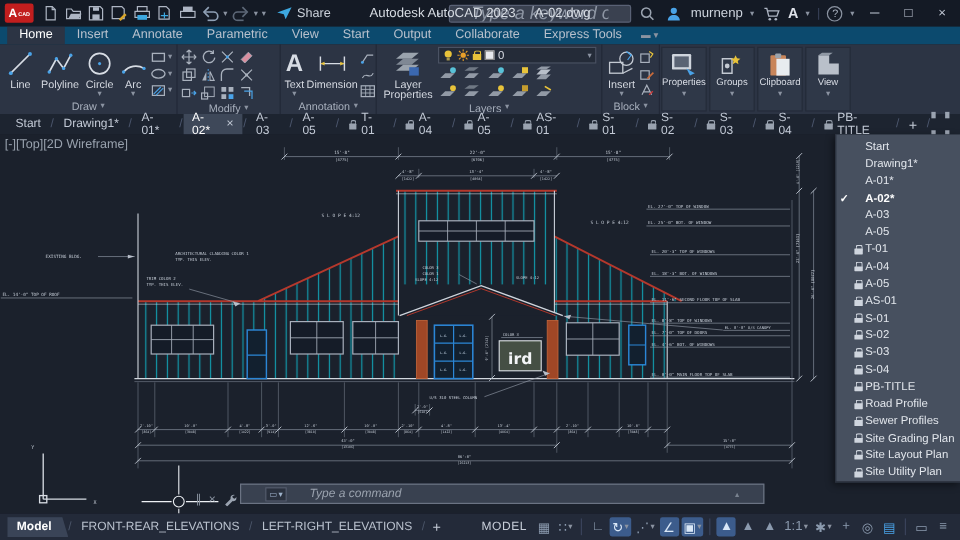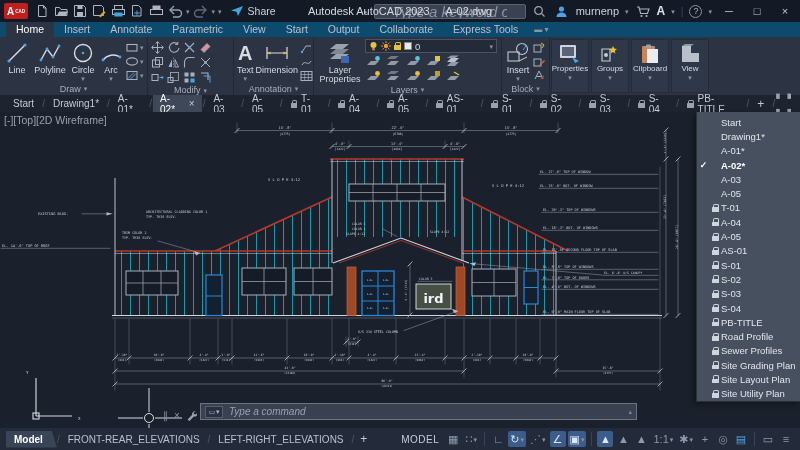--- a/index.html
+++ b/index.html
@@ -86,21 +86,21 @@
   .lk { position:relative; width:7px; height:8px; display:inline-block; }
   .lk:before { content:""; position:absolute; top:0; left:1.2px; width:3.6px; height:3.6px;
     border:1px solid #9aa3b0; border-bottom:none; border-radius:2px 2px 0 0; }
   .lk:after { content:""; position:absolute; bottom:0; left:0; width:6.6px; height:4.6px;
     background:#9aa3b0; border-radius:.5px; }
   .lk.y:before { border-color:#e8c33a; } .lk.y:after { background:#e8c33a; }
   .lk.d:before { border-color:#cfd5de; } .lk.d:after { background:#cfd5de; }
 
   .cmdbar { position:absolute; left:200px; top:291px; width:437px; height:17px;
     background:#394150; border:1px solid #6b7383; display:flex; align-items:center;
-    gap:6px; padding:0 4px; z-index:4; }
+    gap:19px; padding:0 20px; z-index:4; }
   .cmdicon { width:18px; height:12px; background:#2a313e; border:1px solid #555d6e;
     display:flex; align-items:center; justify-content:center; gap:1px;
     color:#9fb3cc; font-size:7px; }
   .cmdtext { color:#9aa2ae; font-size:10px; font-style:italic; flex:1; }
   .cmdend { color:#79828f; font-size:7px; }
   .cmdfloat { position:absolute; left:163px; top:298px; display:flex; gap:6px;
     align-items:center; color:#8b95a3; font-size:10px; z-index:4; }
 
   
   .statusbar { height:22px; background:#232a39; display:flex; align-items:center;

